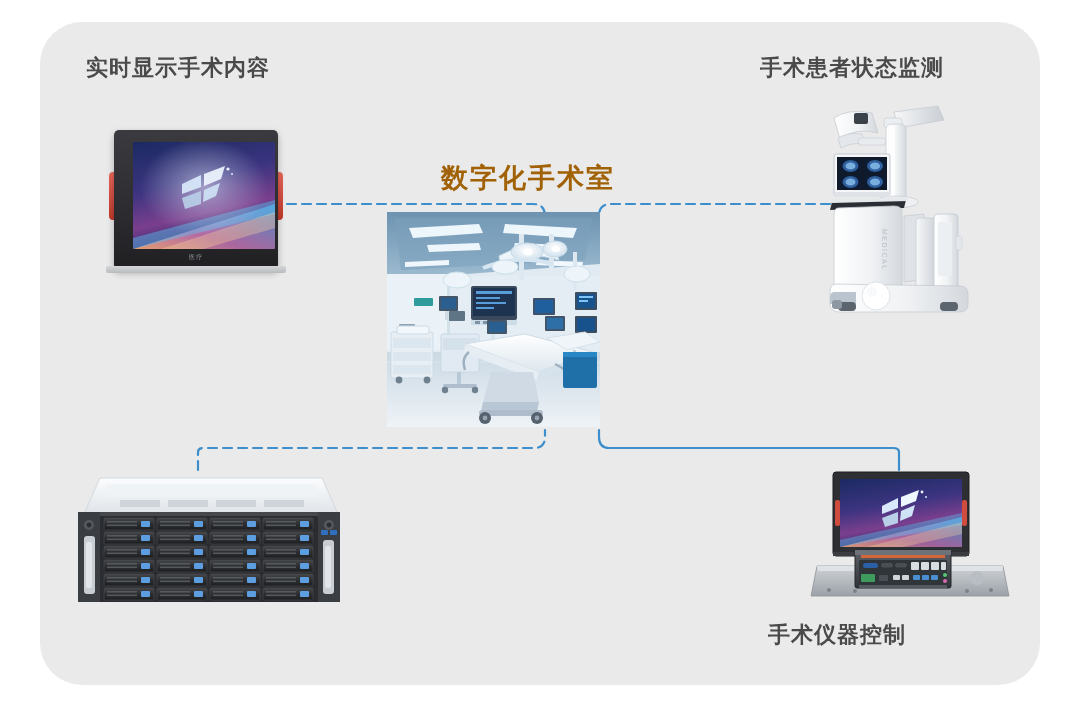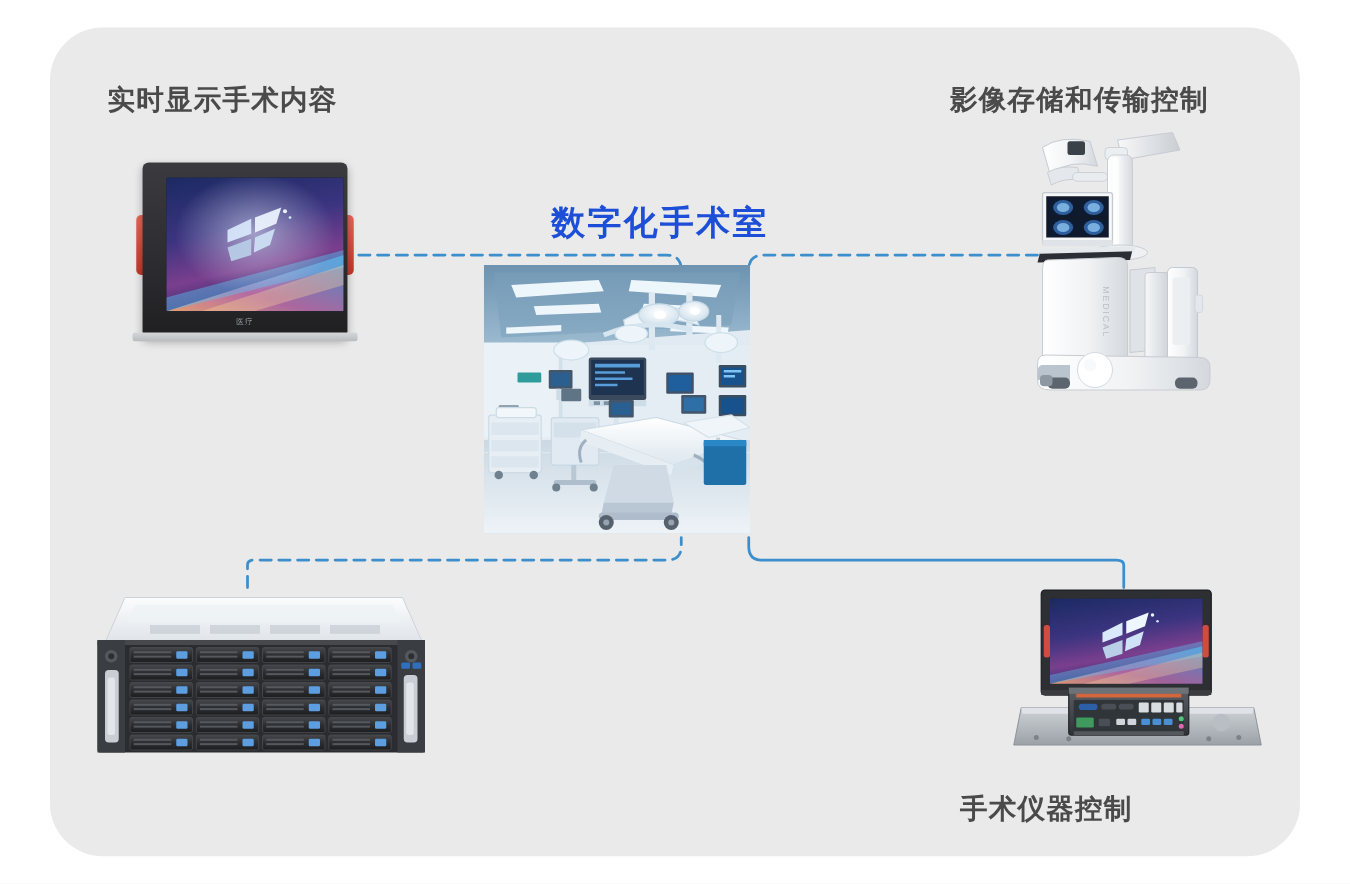--- a/index.html
+++ b/index.html
@@ -16,31 +16,31 @@
   
   .card{
     position:absolute;left:40px;top:22px;width:1000px;height:663px;
     background:#eaeaea;border-radius:42px;
   }
 
   
   .caption{
     position:absolute;
     font-size:22px;font-weight:bold;color:#4a4a4a;
-    letter-spacing:1px;white-space:nowrap;margin-top:12px;
+    letter-spacing:1px;white-space:nowrap;
   }
   .cap-tl{left:86px;top:53px;}
   .cap-tr{left:760px;top:53px;}
   .cap-bl{left:72px;top:620px;}
   .cap-br{left:768px;top:620px;}
 
   
   .center-title{
     position:absolute;left:441px;top:160px;
-    font-size:27px;font-weight:bold;color:#1d4ed8;
+    font-size:27px;font-weight:bold;color:#a16207;
     letter-spacing:2px;white-space:nowrap;
   }
 
   
   .wires{position:absolute;left:0;top:0;width:1080px;height:707px;pointer-events:none;}
 
   
   .or-photo{
     position:absolute;left:387px;top:212px;width:213px;height:215px;
     overflow:hidden;background:#dfe7ee;
@@ -101,21 +101,21 @@
 
       <path d="M845,204 L611,204 Q599,204 599,216 L599,214" stroke-dasharray="9 6"></path>
 
       <path d="M198,470 L198,452 Q198,448 204,448 L534,448 Q545,448 545,437 L545,430" stroke-dasharray="9 6"></path>
 
       <path d="M899,470 L899,452 Q899,448 893,448 L609,448 Q599,448 599,437 L599,430"></path>
     </g>
   </svg>
 
   <div class="caption cap-tl">实时显示手术内容</div>
-  <div class="caption cap-tr">影像存储和传输控制</div>
+  <div class="caption cap-tr">手术患者状态监测</div>
   <div class="caption cap-br">手术仪器控制</div>
 
   <div class="center-title">数字化手术室</div>
 
   <div class="or-photo">
     <svg width="213" height="215" viewBox="0 0 213 215" xmlns="http://www.w3.org/2000/svg">
       <defs>
         <linearGradient id="ceil" x1="0" y1="0" x2="0" y2="1">
           <stop offset="0%" stop-color="#6d93b0"></stop>
             <stop offset="100%" stop-color="#9fbdd2"></stop>

